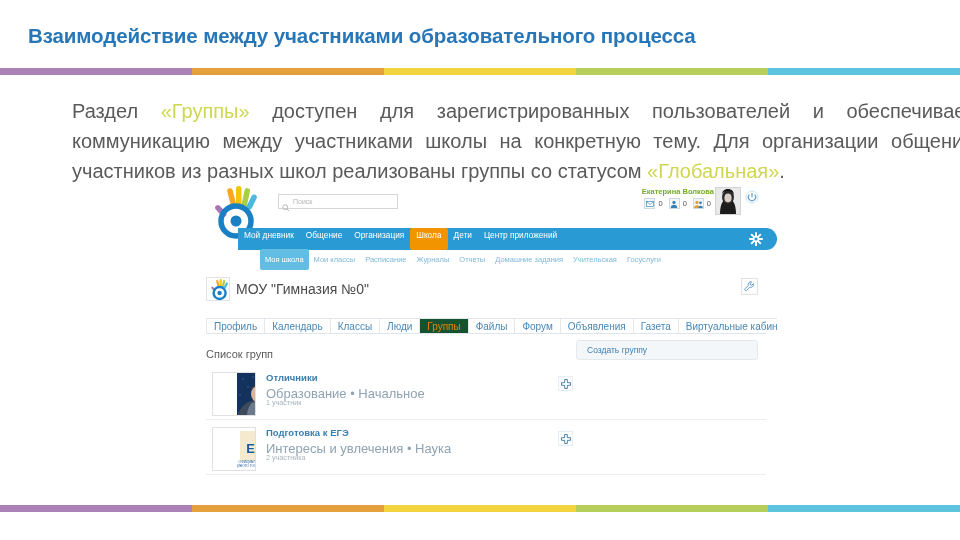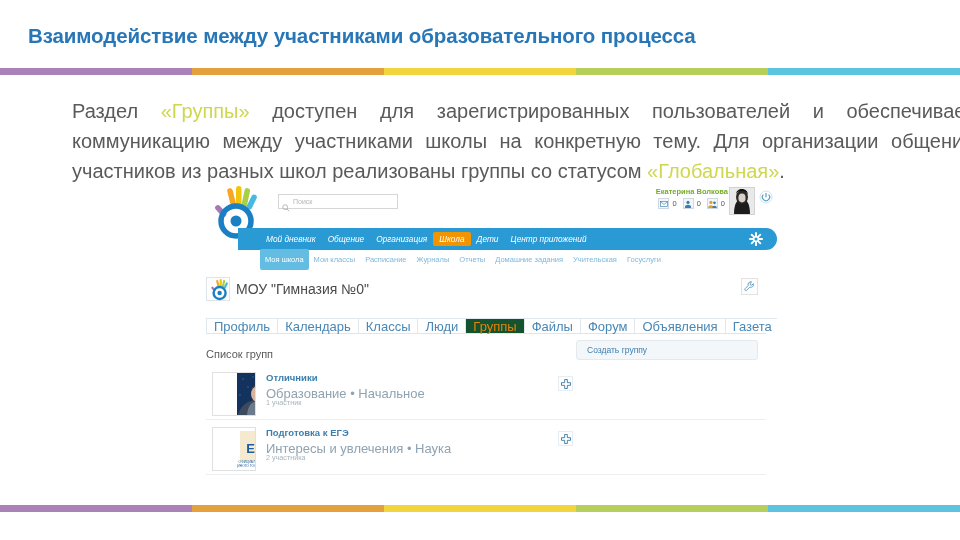--- a/index.html
+++ b/index.html
@@ -70,21 +70,21 @@
     width: 120px; height: 15px;
     border: 1px solid #d6d6d6;
     background: #fff;
     display: flex; align-items: center;
     padding-left: 3px;
     gap: 3px;
   }
   .search-box .ico { width: 8px; height: 8px; flex: 0 0 auto; }
   .search-box .ph { font-size: 7px; color: #b5b5b5; }
 
-  .userbox { position: absolute; right: 4px; top: 4px; width: 160px; height: 42px; }
+  .userbox { position: absolute; right: 18px; top: 4px; width: 160px; height: 42px; }
   .user-name {
     position: absolute; right: 45px; top: 1px;
     font-size: 7.5px; font-weight: bold; color: #76ab2a;
     white-space: nowrap;
   }
   .counters {
     position: absolute; right: 45px; top: 12px;
     display: flex; align-items: center; gap: 3px;
   }
   .counters .c-ico {
@@ -102,23 +102,21 @@
     position: absolute; right: 0px; top: 4px;
     width: 14px; height: 14px;
   }
 
   
   .nav-primary {
     position: absolute; left: 46px; top: 46px;
     width: 539px; height: 22px;
     background: #2a9ad4;
     border-radius: 0 11px 11px 0;
-    display: flex; align-items: center;
-    padding-left: 22px;
-    font-style: italic;
+    display: flex; 
   }
   .nav-primary .item {
     font-size: 8.3px; color: #ffffff;
     padding: 2px 6px; white-space: nowrap;
     border-radius: 2px;
   }
   .nav-primary .item.active { background: #f29400; color: #fff; }
   .nav-primary .gear {
     position: absolute; right: 14px; top: 4px;
     width: 14px; height: 14px;
@@ -156,21 +154,21 @@
   }
 
   
   .tabs {
     position: absolute; left: 14px; top: 136px;
     width: 560px; height: 16px;
     display: flex; align-items: stretch;
     border-bottom: 1px solid #dfe5ea;
   }
   .tabs .tab {
-    font-size: 13px; color: #4a87b5;
+    font-size: 10px; color: #4a87b5;
     display: flex; align-items: center; justify-content: center;
     padding: 0 7px;
     border: 1px solid #e2e7eb;
     border-bottom: none;
     border-right: none;
     background: #fff;
     white-space: nowrap;
   }
   .tabs .tab:last-child { border-right: 1px solid #e2e7eb; }
   .tabs .tab.active { color: #e8820c; background: #14532d; }

